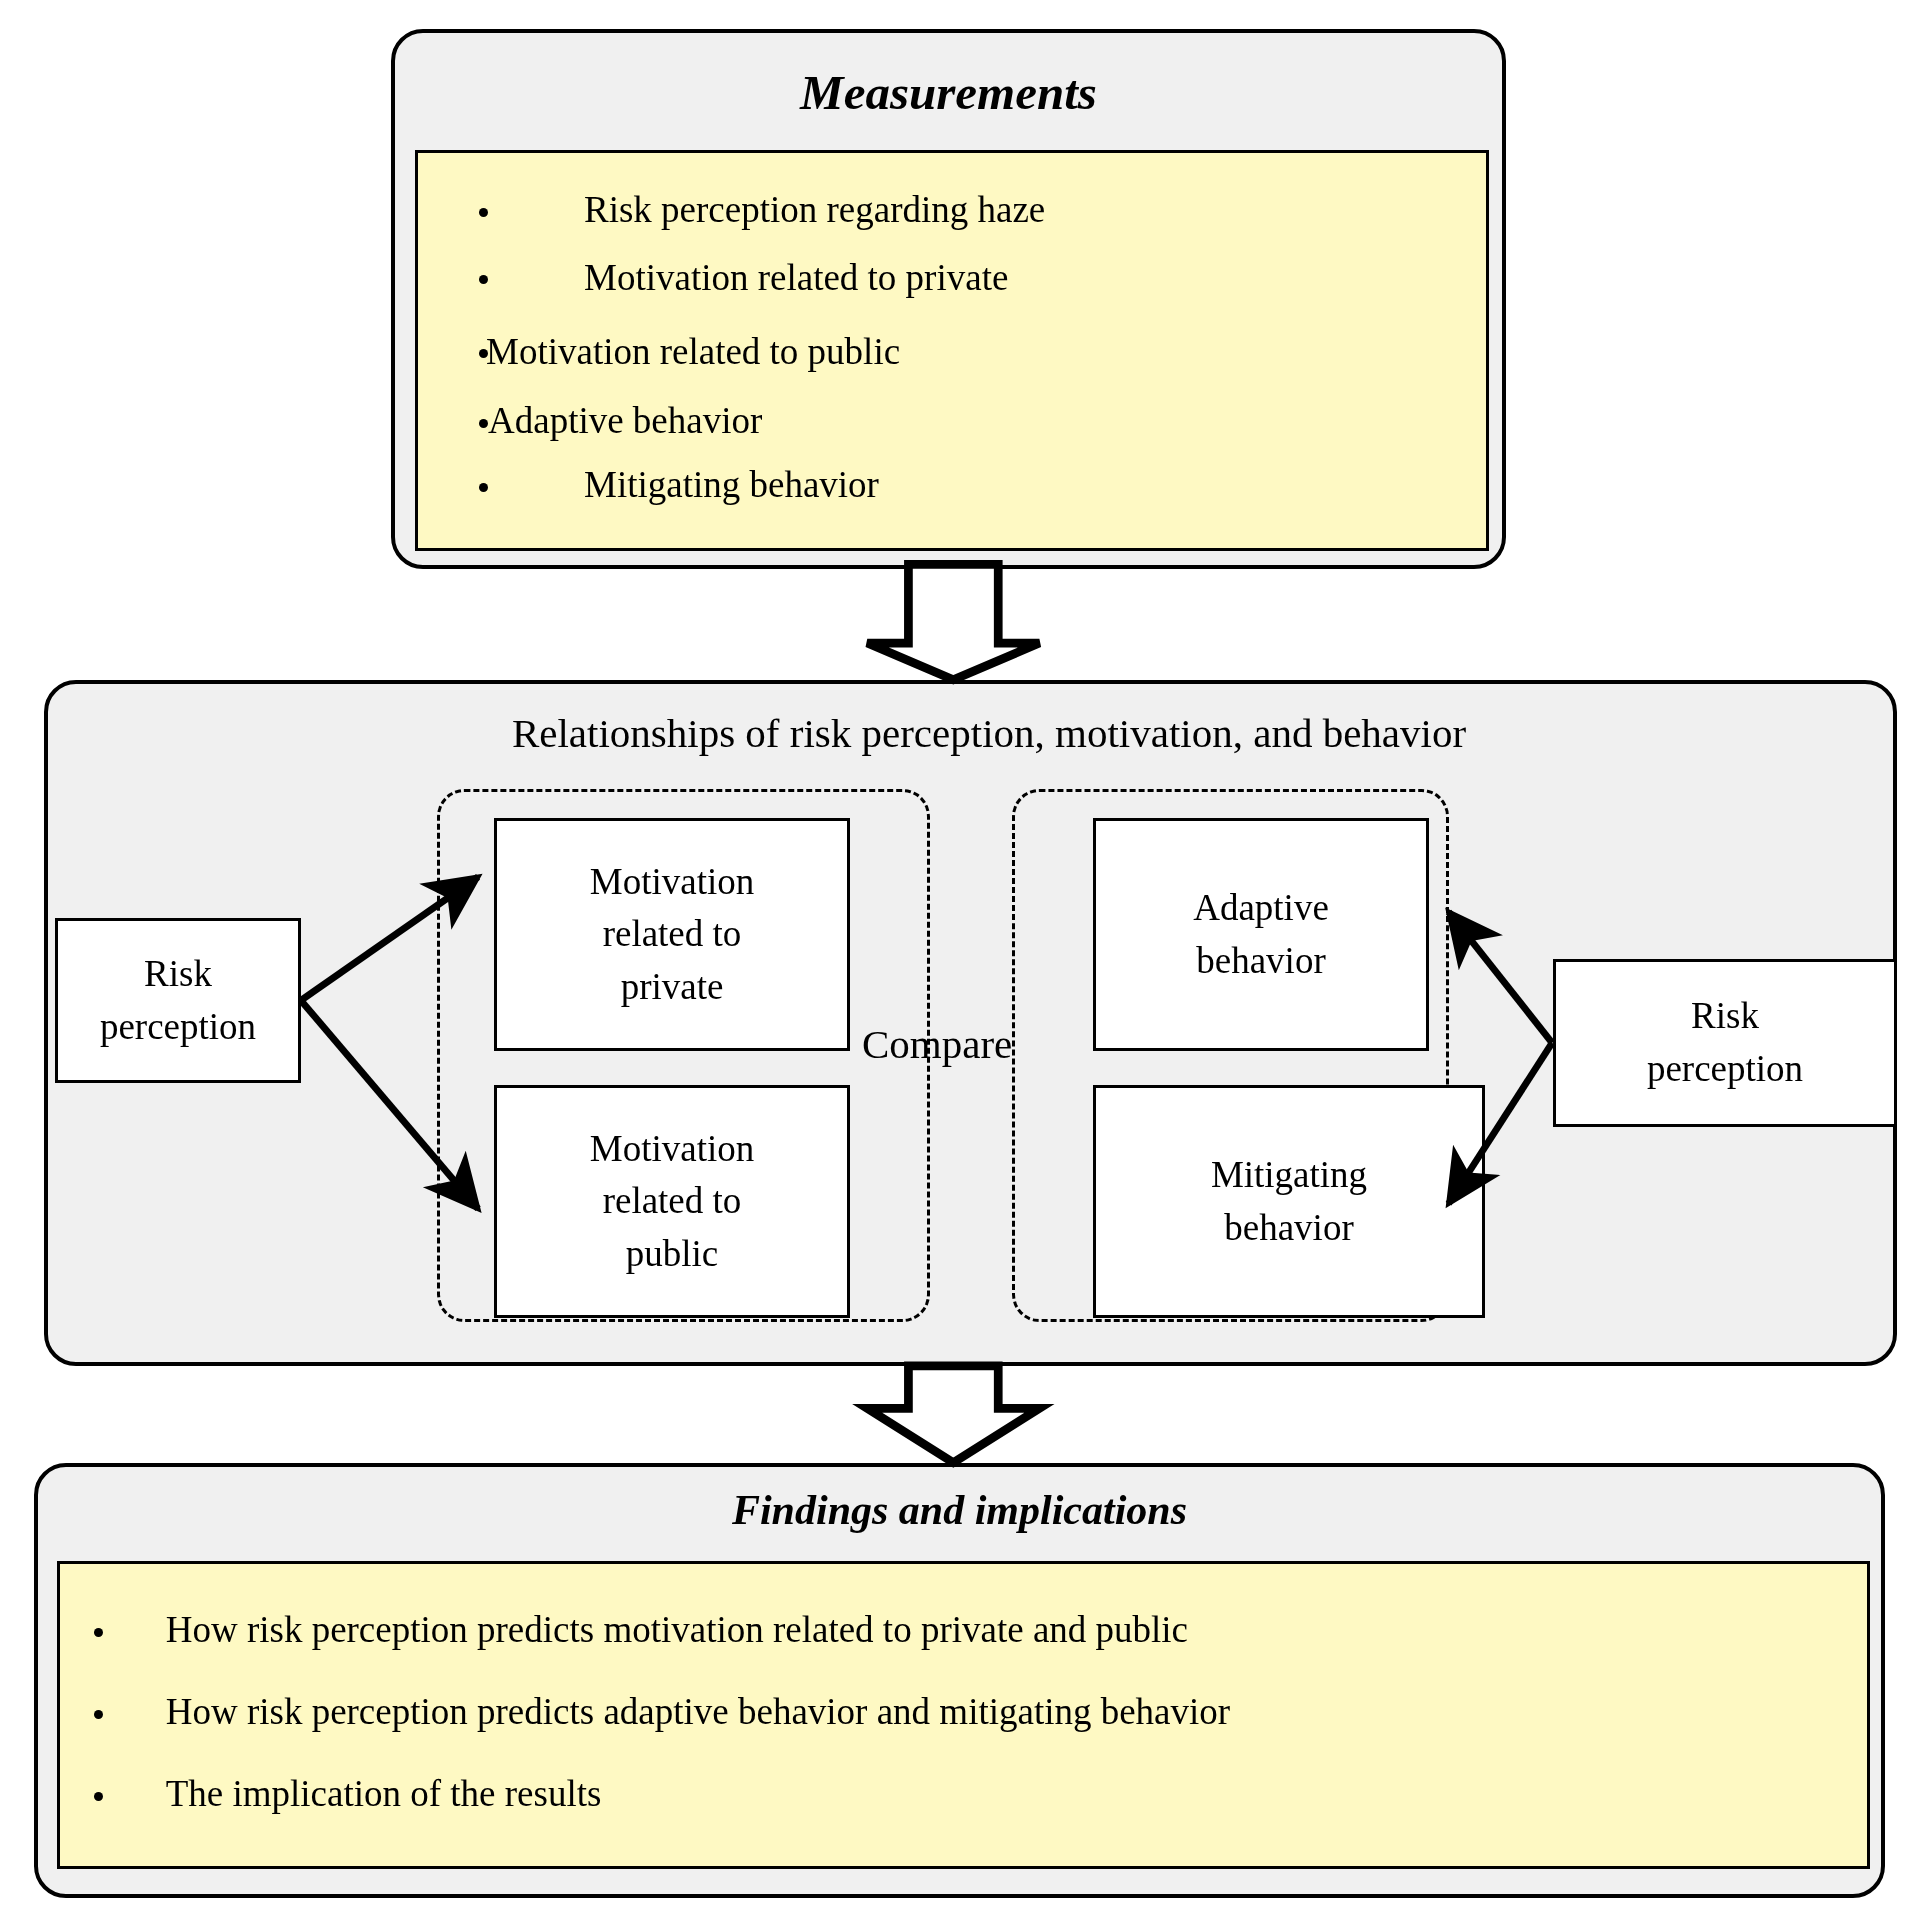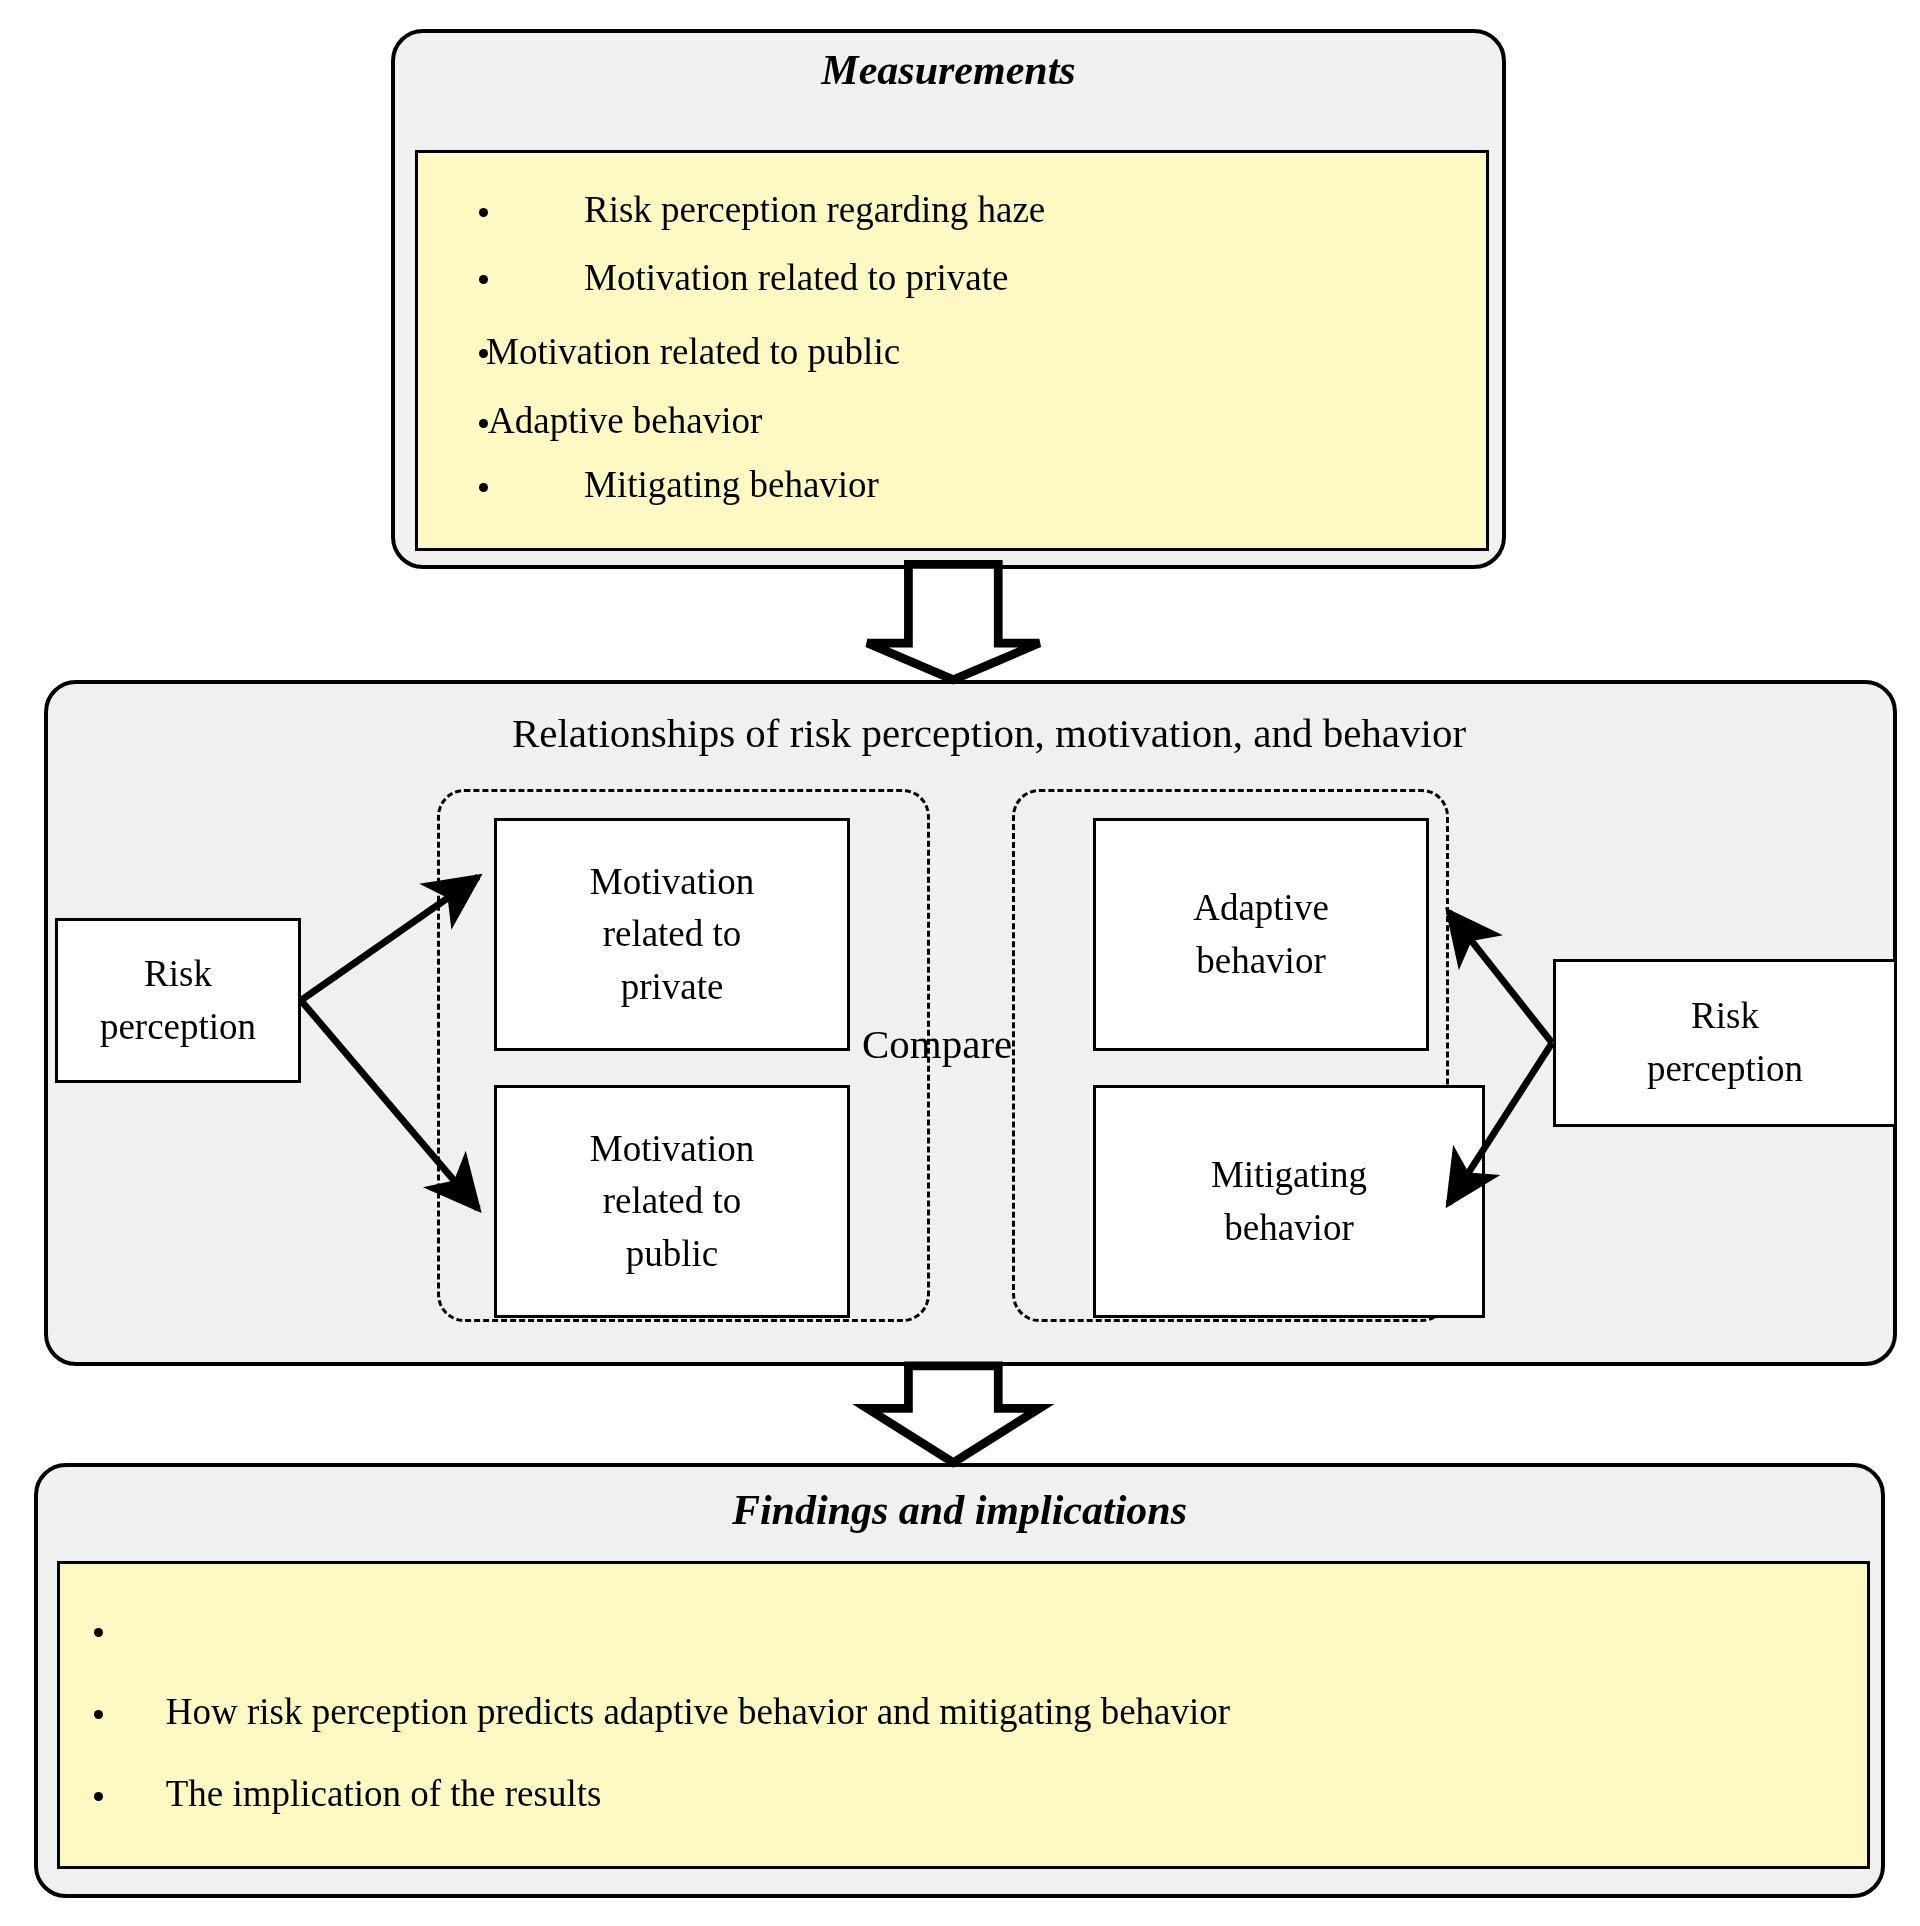--- a/index.html
+++ b/index.html
@@ -108,21 +108,21 @@
     height: 1926px;
     pointer-events: none;
   }
 </style>
 </head>
 <body>
 
 <div id="stage">
 
   <div class="panel" style="left:391px; top:29px; width:1115px; height:540px;">
-    <div class="panel-title title-bolditalic" style="top:14px; font-size:42px;text-align:center;">Measurements</div>
+    <div class="panel-title title-bolditalic" style="top:33px; font-size:49px;text-align:center;">Measurements</div>
 
     <div class="listbox" style="left:20px; top:117px; width:1074px; height:401px;">
       <ul class="bullet-list" style="padding-top:26px;">
         <li class="bullet-item" style="height:62px; padding-left:166px; font-size:37px; line-height:62px;">
           <span class="bullet-dot" style="left:61px; top:29px; width:9.4px; height:9.4px;"></span>
           <span class="bullet-text">Risk perception regarding haze</span>
         </li>
         <li class="bullet-item" style="height:74px; padding-left:166px; font-size:37px; line-height:74px;">
           <span class="bullet-dot" style="left:61px; top:34px; width:9.4px; height:9.4px;"></span>
           <span class="bullet-text">Motivation related to private</span>
@@ -191,20 +191,21 @@
 
   <div class="float-label" style="left:862px; top:1024px; font-size:41px;">Compare</div>
 
   <div class="panel" style="left:34px; top:1463px; width:1851px; height:435px;">
     <div class="panel-title title-bolditalic" style="top:20px; font-size:42px;">Findings and implications</div>
 
     <div class="listbox" style="left:18.7px; top:94px; width:1813px; height:308px;">
       <ul class="bullet-list" style="padding-top:25px;">
         <li class="bullet-item" style="height:82px; padding-left:106px; font-size:37px; line-height:82px;">
           <span class="bullet-dot" style="left:34px; top:39px; width:9.4px; height:9.4px;"></span>
+          <span class="bullet-text">How risk perception predicts motivation related to private and public</span>
         </li>
         <li class="bullet-item" style="height:82px; padding-left:106px; font-size:37px; line-height:82px;">
           <span class="bullet-dot" style="left:34px; top:39px; width:9.4px; height:9.4px;"></span>
           <span class="bullet-text">How risk perception predicts adaptive behavior and mitigating behavior</span>
         </li>
         <li class="bullet-item" style="height:82px; padding-left:106px; font-size:37px; line-height:82px;">
           <span class="bullet-dot" style="left:34px; top:39px; width:9.4px; height:9.4px;"></span>
           <span class="bullet-text">The implication of the results</span>
         </li>
       </ul>

